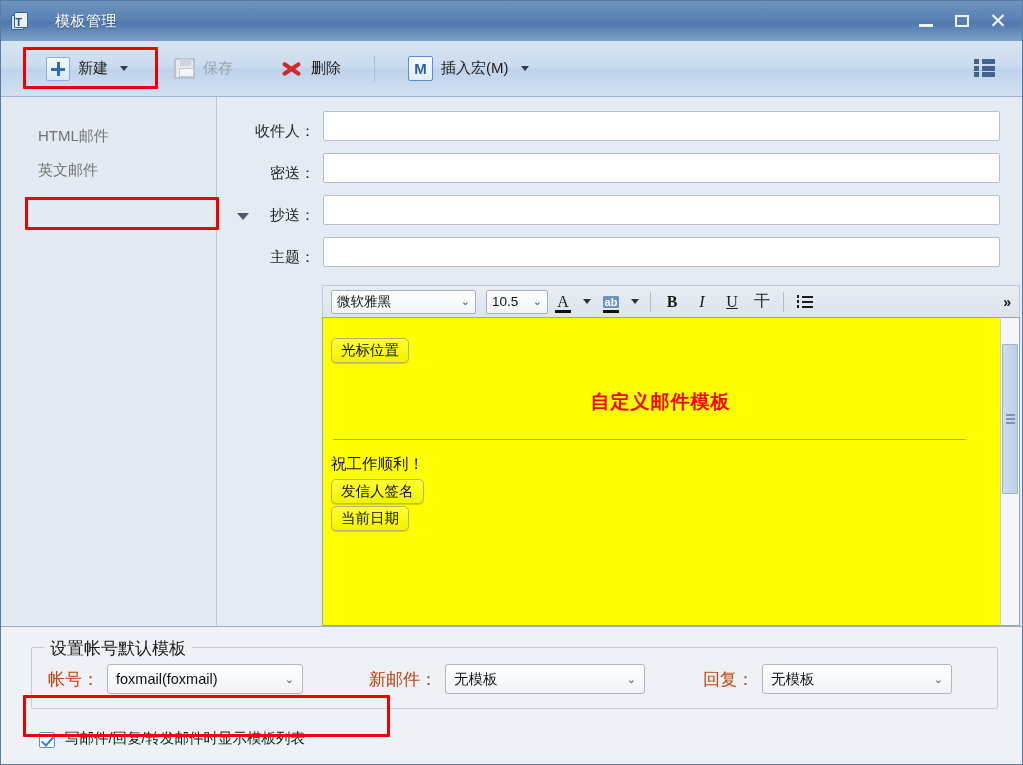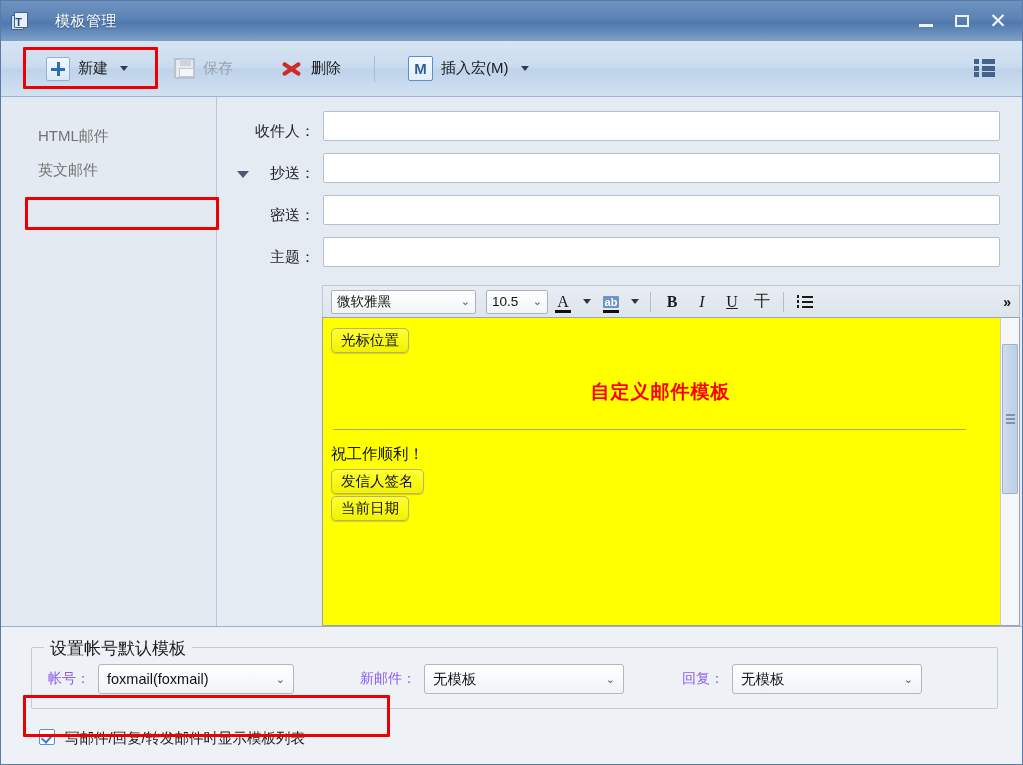--- a/index.html
+++ b/index.html
@@ -211,21 +211,21 @@
   .listicon .lrow { display:flex; align-items:center; gap:3px; }
   .listicon .lrow i { width:2.5px;height:2.5px;background:#1a1a1a;display:block;}
   .listicon .lrow b { width:11px;height:2px;background:#1a1a1a;display:block;}
   .chev2 { position: absolute; right: 8px; font-weight: bold; font-size: 14px; color: #111; }
 
   
   .editor-wrap { margin-left: 105px; margin-right: 2px; flex: 1 1 auto; display: flex; min-height: 0; position: relative; }
   .editor {
     flex: 1 1 auto; background: #ffff00;
     border: 1px solid #9aa4b0; border-right: none;
-    padding: 10px 10px 0 8px; overflow: hidden; position: relative;
+    padding: 20px 10px 0 8px; overflow: hidden; position: relative;
   }
   .macro-tag {
     display: inline-block;
     background: linear-gradient(to bottom,#ffff33,#f2f200);
     border: 1px solid #b3b37a; border-radius: 5px;
     padding: 2px 9px; font-size: 14.5px; color: #111;
     box-shadow: 0 1px 1px rgba(0,0,0,.18);
     margin-bottom: 2px;
   }
   .title-line {
@@ -258,36 +258,36 @@
   .groupbox {
     border: 1px solid #c3cbd5; border-radius: 2px;
     padding: 16px 16px 14px 16px; margin: 6px 8px 0 14px;
     position: relative;
   }
   .groupbox-title {
     position: absolute; top: -11px; left: 12px;
     background: #eef1f5; padding: 0 6px; font-size: 17px; color: #1a1a1a;
   }
   .gb-row { display: flex; align-items: center; gap: 0px; }
-  .gb-label { font-size: 14px; color: #8b5cf6; margin-right: 8px; }
+  .gb-label { font-size: 17px; color: #c2410c; margin-right: 8px; }
   .gb-select {
     height: 30px; background: linear-gradient(to bottom,#ffffff,#f0f3f7);
     border: 1px solid #aeb7c2; border-radius: 3px;
     display: flex; align-items: center; justify-content: space-between;
     padding: 0 8px; font-size: 14.5px; color: #111;
   }
   .gb-select .vcaret { color: #4a5a6c; font-size: 11px; margin-left: 10px; }
   .sel-account { width: 196px; }
   .sel-new { width: 200px; margin-left: 0px; }
   .sel-reply { width: 190px; }
   .gap1 { width: 66px; }
   .gap2 { width: 58px; }
 
   .checkrow {
-    display: flex; align-items: flex-start; gap: 10px;
+    display: flex; align-items: flex-end; gap: 10px;
     margin: 20px 0 6px 22px;
   }
   .checkbox {
     width: 16px; height: 16px; background: #ffffff;
     border: 1px solid #5b8fc9; border-radius: 2px;
     position: relative; flex: 0 0 16px;
   }
   .checkbox:after {
     content:''; position:absolute; left: 4px; top: 1px;
     width: 5px; height: 10px; border: solid #2f7fd0; border-width: 0 2px 2px 0;
@@ -380,28 +380,28 @@
     </div>
 
     <div class="main">
 
       <div class="fields">
         <div class="field-row">
           <div class="field-label">收件人：</div>
           <input class="field-input" type="text" value="" style="">
         </div>
         <div class="field-row">
+          <div class="field-label">密送：</div>
+          <input class="field-input" type="text" value="" style="">
+        </div>
+        <div class="field-row">
           <div class="field-label">
             <span class="tri"></span>
             <span>抄送：</span>
           </div>
-          <input class="field-input" type="text" value="" style="">
-        </div>
-        <div class="field-row">
-          <div class="field-label">密送：</div>
           <input class="field-input" type="text" value="" style="">
         </div>
         <div class="field-row">
           <div class="field-label">主题：</div>
           <input class="field-input" type="text" value="" style="">
         </div>
       </div>
 
       <div class="fmtbar">
         <div class="fmt-select fontname">

